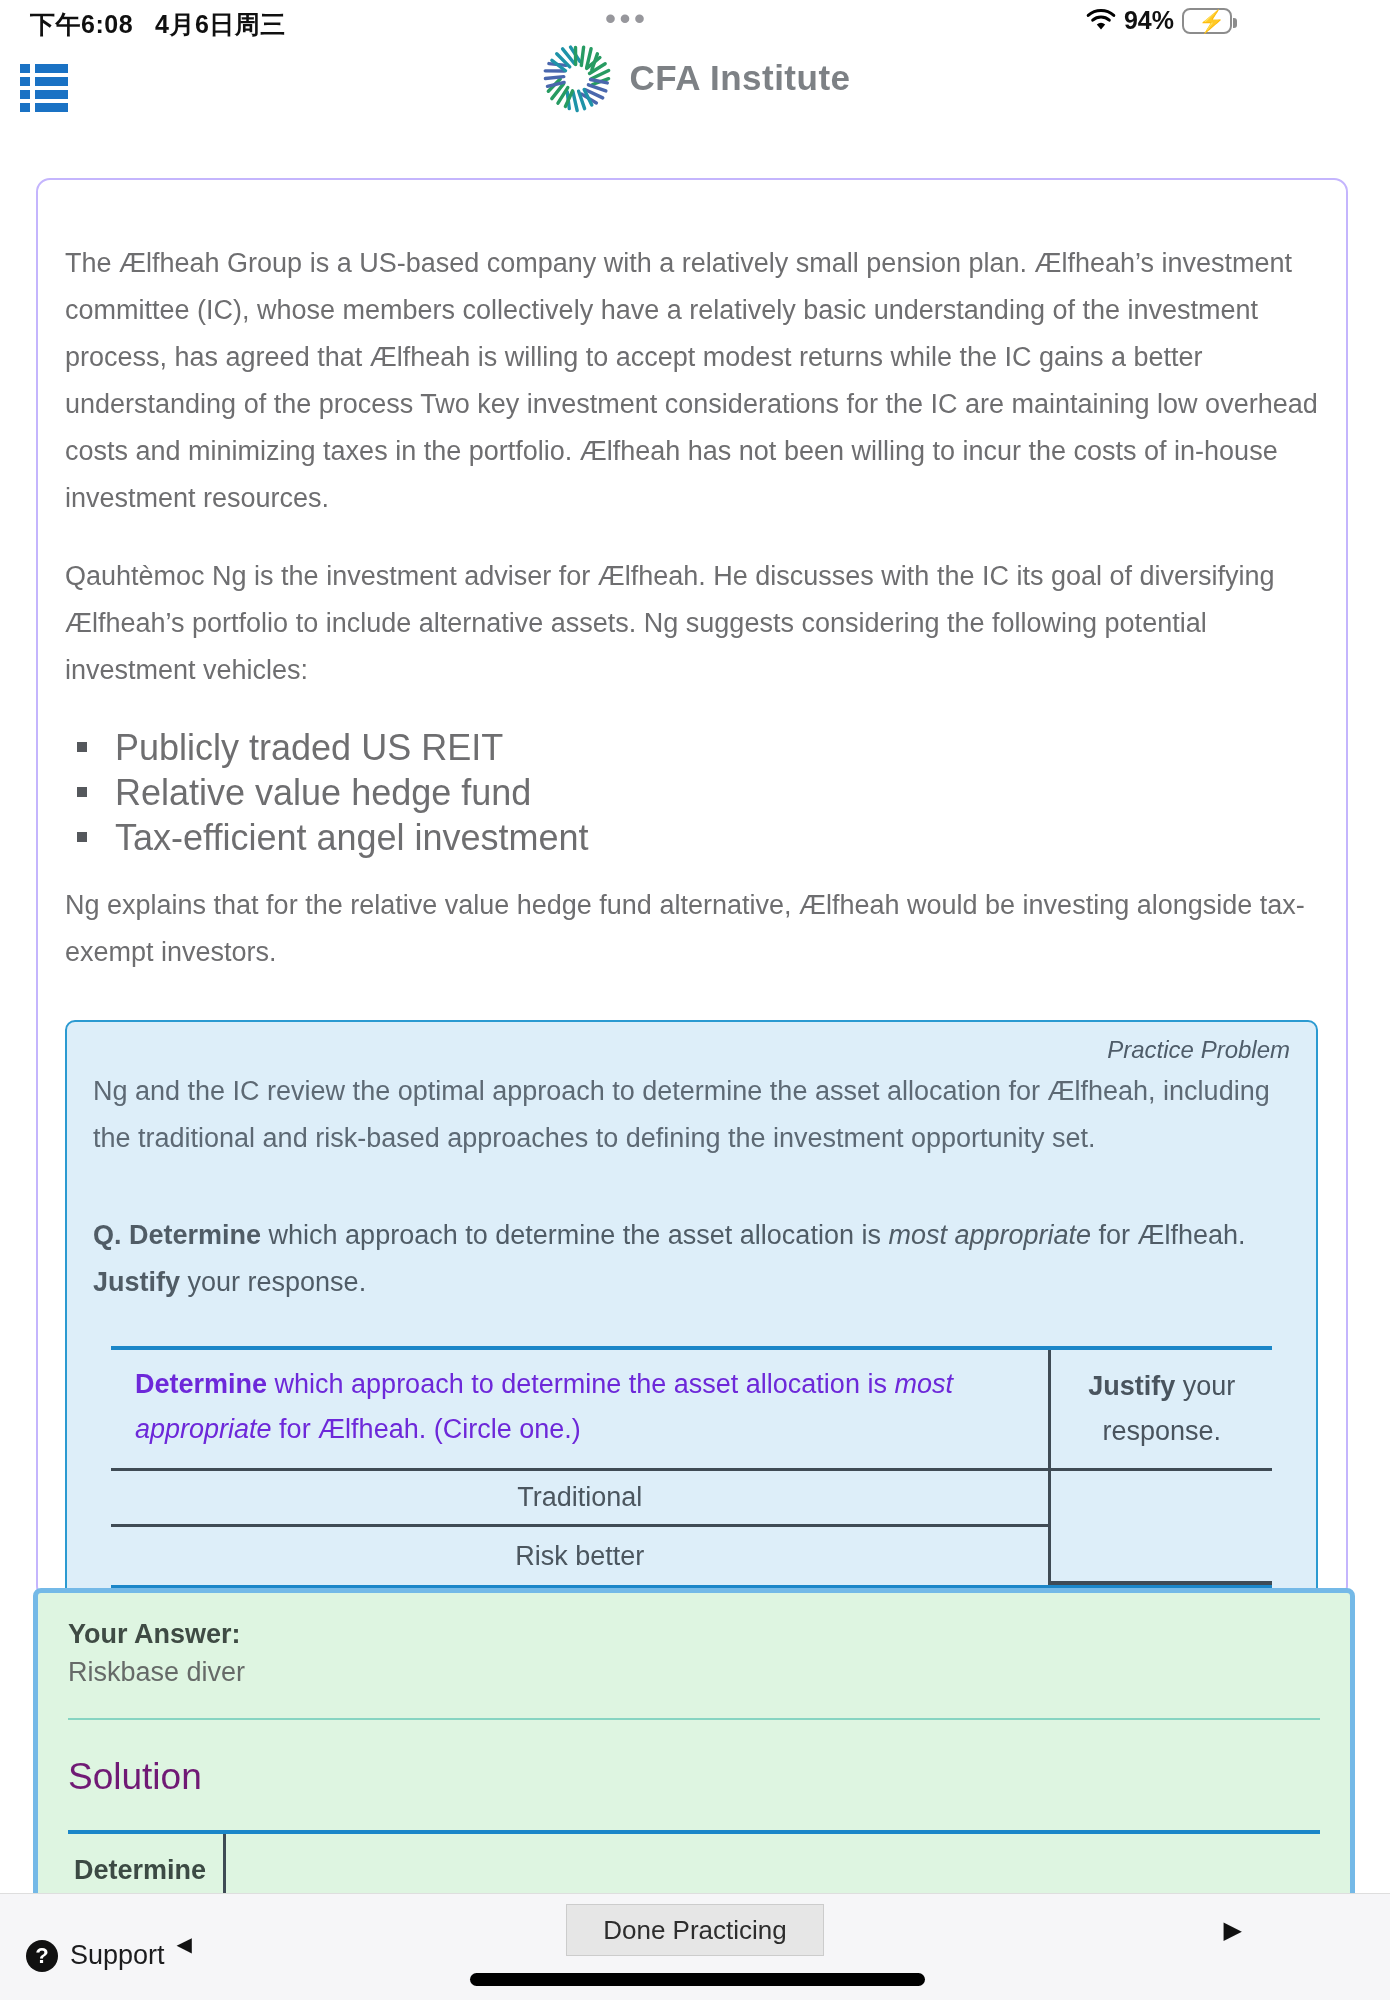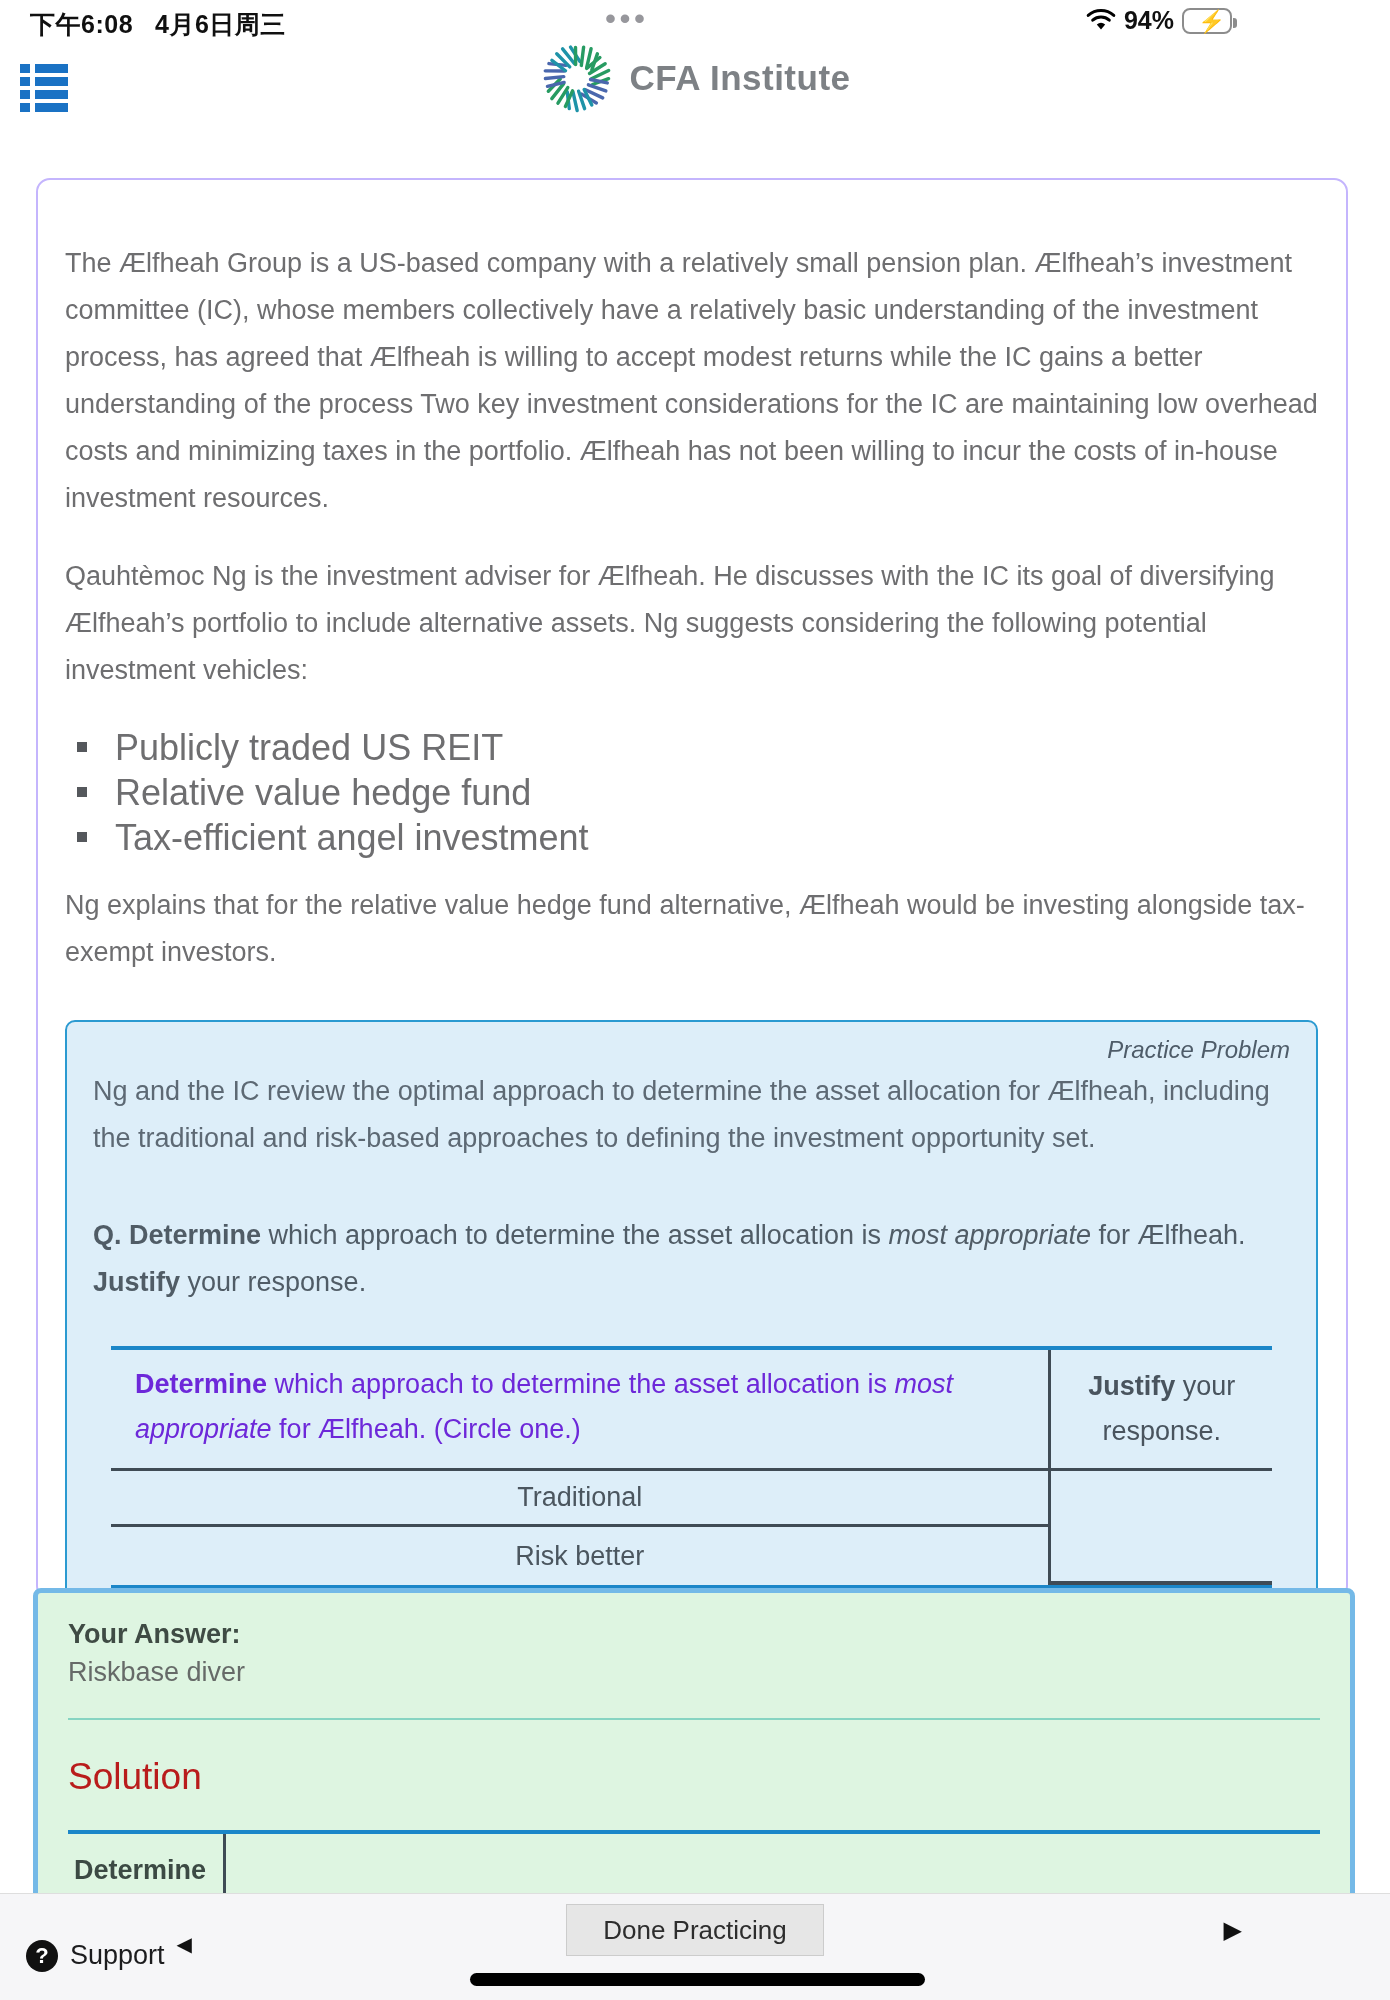--- a/index.html
+++ b/index.html
@@ -56,21 +56,21 @@
   .pp-row2 { grid-column:1; grid-row:3; border-right:3px solid #3f4b55;
     display:flex; align-items:center; justify-content:center; font-size:27px; color:#4b565f; cursor:pointer; }
   .pp-just { grid-column:2; grid-row:2 / 4; border-bottom:4px solid #3f4b55; }
 
   
   .answer-box { position:absolute; left:33px; top:1588px; width:1322px; height:382px; z-index:5;
     background:#def5e1; border:5px solid #74b9e7; border-radius:8px; padding:26px 30px 0 30px; overflow:hidden; }
   .ans-label { font-size:27px; font-weight:700; color:#3f4b44; }
   .ans-value { font-size:27px; color:#666a68; margin-top:7px; }
   .ans-divider { border:none; border-top:2px solid #86d4c2; margin-top:30px; }
-  .sol-title { font-size:37px; color:#b91c1c; margin-top:36px; font-weight:400; }
+  .sol-title { font-size:37px; color:#701a75; margin-top:36px; font-weight:400; }
   .sol-table { margin-top:32px; border-top:4px solid #1b86c8; display:flex; }
   .sol-left { width:158px; border-right:3px solid #3f4b55; min-height:140px; padding:16px 8px 0 6px; }
   .sol-det { font-size:27px; font-weight:700; color:#3c4a44; line-height:40px; }
   .sol-which { font-size:27px; color:#6b6b6b; line-height:40px; }
 
   
   .footer { position:absolute; left:0; top:1893px; width:1390px; height:107px; background:#f6f6f8;
     border-top:1px solid #dedede; z-index:10; }
   .support { position:absolute; left:26px; top:40px; display:flex; align-items:flex-start; gap:12px; cursor:pointer; }
   .help-circle { width:32px; height:32px; border-radius:50%; background:#111; color:#fff; font-size:22px; font-weight:700;

